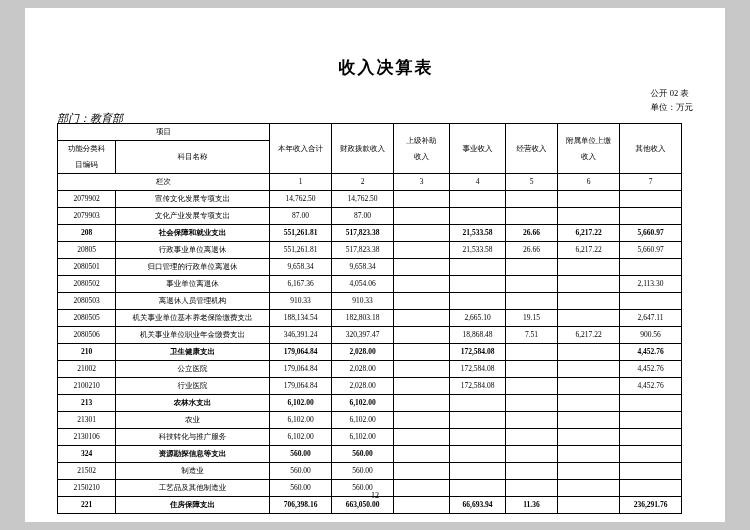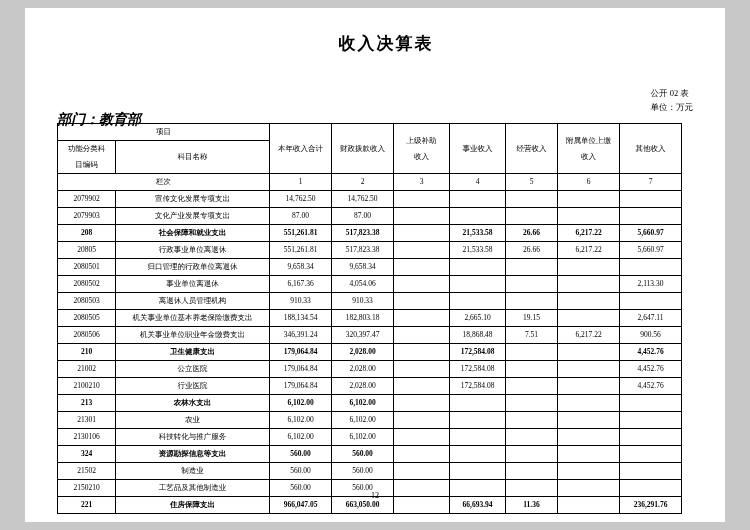--- a/index.html
+++ b/index.html
@@ -21,39 +21,38 @@
     background: #ffffff;
     box-sizing: border-box;
     padding: 0;
     overflow: hidden;
   }
   .doc-title {
     text-align: center;
     font-size: 17px;
     font-weight: bold;
     letter-spacing: 2px;
-    margin-top: 24px;
+    margin-top: 48px;
     font-family: "Liberation Serif", "DejaVu Serif", serif;
     padding-left: 22px;
   }
   .meta-right {
     position: absolute;
     right: 32px;
     top: 78px;
     text-align: left;
     font-size: 8.5px;
     line-height: 14px;
   }
   .meta-left {
     position: absolute;
     left: 32px;
     top: 103px;
-    font-size: 14px;
+    font-size: 11px;
     font-style: italic;
-    font-weight: bold;
   }
   table.main {
     position: absolute;
     left: 32px;
     top: 115px;
     width: 544px;
     border-collapse: collapse;
     font-size: 7.5px;
     table-layout: fixed;
   }
@@ -359,21 +358,21 @@
           <td class="num">560.00</td>
           <td class="num"></td>
           <td class="num"></td>
           <td class="num"></td>
           <td class="num"></td>
           <td class="num"></td>
         </tr>
         <tr>
           <td class="code bold">221</td>
           <td class="name-cell indent0 bold">住房保障支出</td>
-          <td class="num bold">966,047.05</td>
+          <td class="num bold">706,398.16</td>
           <td class="num bold">663,050.00</td>
           <td class="num bold"></td>
           <td class="num bold">66,693.94</td>
           <td class="num bold">11.36</td>
           <td class="num bold"></td>
           <td class="num bold">236,291.76</td>
         </tr>
       </tbody>
   </table>
 

